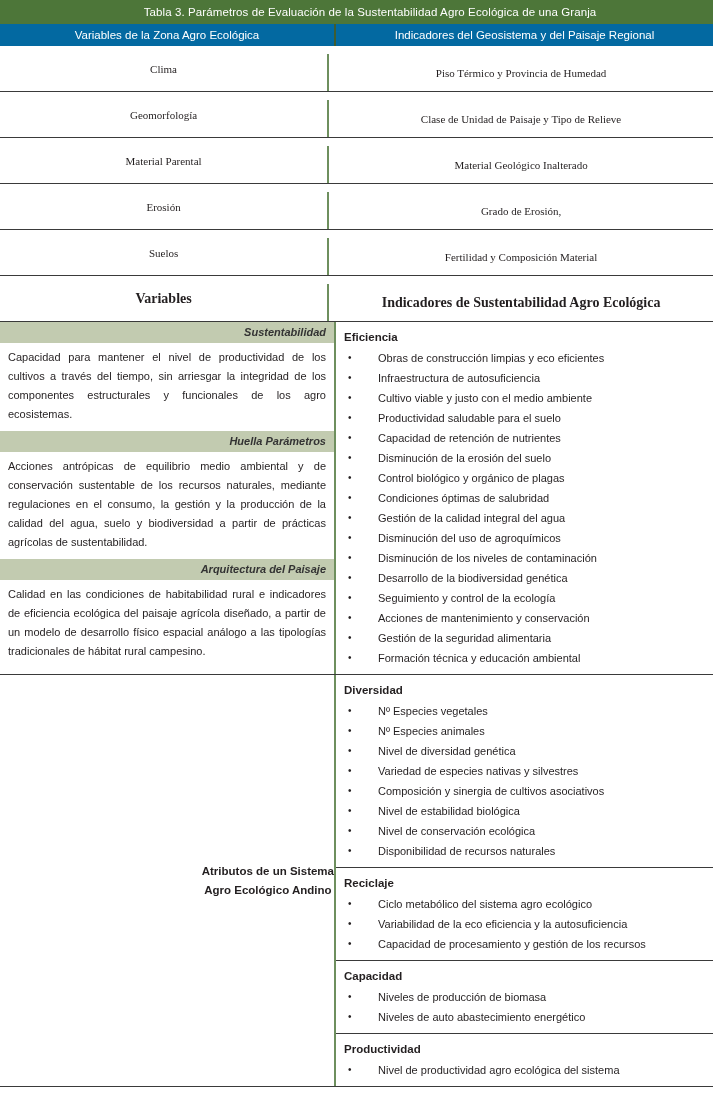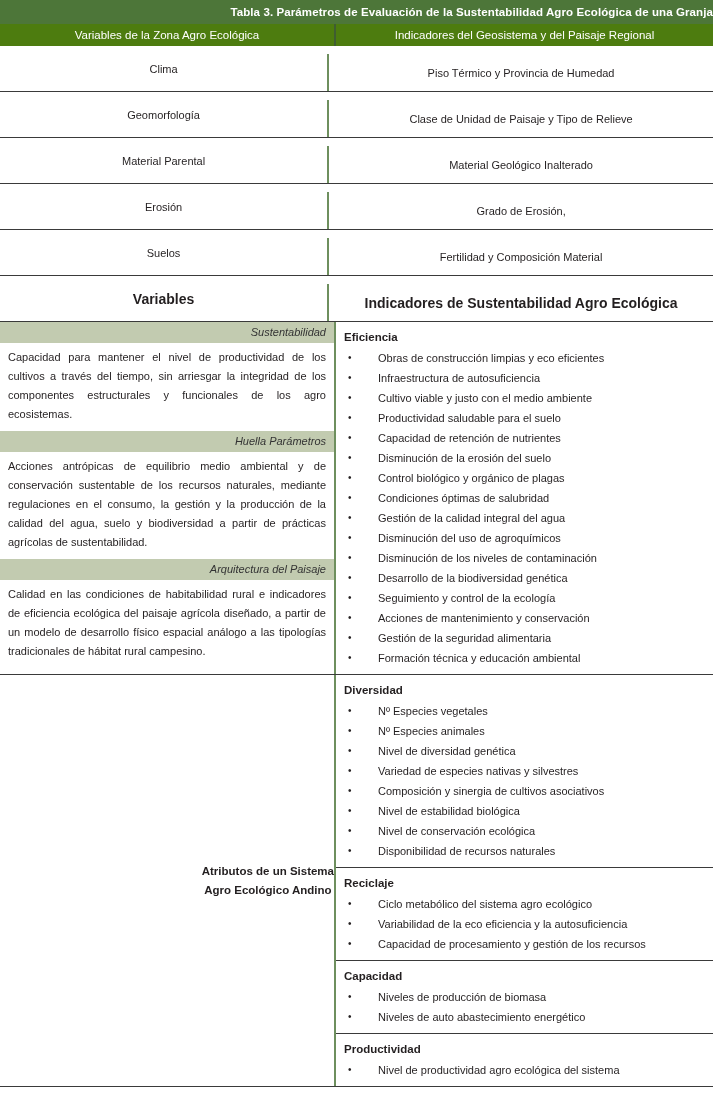--- a/index.html
+++ b/index.html
@@ -13,29 +13,29 @@
     width: 713px;
     min-height: 1093px;
     position: relative;
   }
 
   
   .title-bar {
     background: #4d7639;
     color: #ffffff;
     font-size: 11.5px;
-    font-weight: bold;
-    text-align: right;
+    font-weight: normal;
+    text-align: center;
     line-height: 24px;
     height: 24px;
     letter-spacing: .1px;
     padding-left: 27px;
   }
   .subhead-bar {
-    background: #4d7c0f;
+    background: #0369a1;
     color: #ffffff;
     height: 22px;
     display: flex;
     align-items: stretch;
     font-size: 11.5px;
   }
   .subhead-bar .cell {
     display: flex;
     align-items: center;
     justify-content: center;
@@ -51,20 +51,21 @@
     height: 46px;
   }
   .var-row .c-left,
   .var-row .c-right {
     display: flex;
     align-items: center;
     justify-content: center;
     font-size: 11px;
     text-align: left;
     padding: 0 8px;
+    font-family: Liberation Serif, serif;
   }
   .var-row .c-left  { width: 334px; }
   .var-row .c-right { width: 394px; border-left: 2px solid #6e8f5e; margin-top: 8px; }
   .var-row.bold .c-left,
   .var-row.bold .c-right { font-weight: bold; font-size: 14px; }
 
   
   .split {
     display: flex;
     border-bottom: 1.5px solid #3a3a3a;
@@ -73,20 +74,21 @@
   .split > .col-right { width: 379px; border-left: 2px solid #6e8f5e; }
 
   .band-label {
     background: #c2cbb0;
     color: #333;
     font-style: italic;
     font-size: 11px;
     text-align: right;
     padding: 3px 8px 3px 0;
     line-height: 15px;
+    font-weight: bold;
   }
   .band-text {
     font-size: 11px;
     line-height: 19px;
     text-align: justify;
     padding: 5px 8px 7px 8px;
     color: #231f20;
   }
 
   .ind-group { padding: 4px 0 6px 0; }

